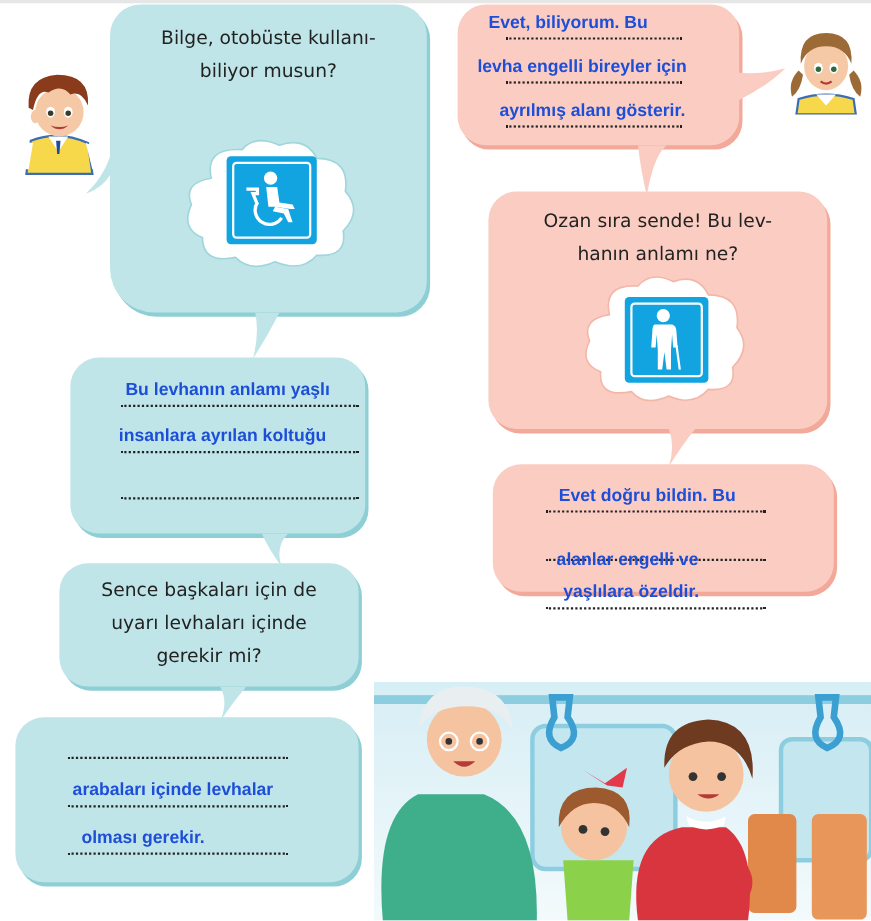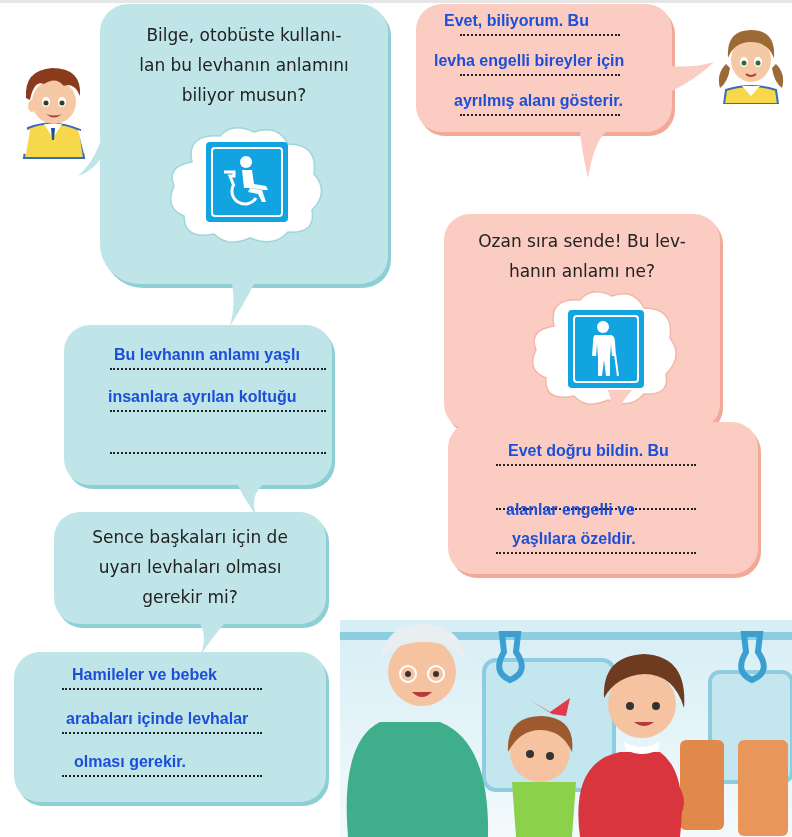--- a/index.html
+++ b/index.html
@@ -94,21 +94,20 @@
   <ellipse cx="32" cy="50" rx="4" ry="5" fill="#fff"></ellipse>
     <circle cx="32" cy="51" r="2.5" fill="#2d6a3d"></circle>
   <ellipse cx="46" cy="50" rx="4" ry="5" fill="#fff"></ellipse>
     <circle cx="46" cy="51" r="2.5" fill="#2d6a3d"></circle>
   <path d="M34 62 Q39 66 44 62" fill="none" stroke="#b53a3a" stroke-width="2"></path>
 </svg>
 
 <div class="bubble blue" style="left:100px;top:4px;width:288px;height:280px;border-radius:28px 28px 28px 40px;">
   <div class="q-text" style="top:16px;">
     <div>Bilge, otobüste kullanı-</div>
-    <div>lan bu levhanın anlamını</div>
     <div>biliyor musun?</div>
   </div>
 
   <svg class="cloud" style="left:62px;top:118px;" width="168" height="126" viewBox="0 0 168 126">
     <path d="M30 40 Q24 12 58 14 Q70 0 92 10 Q116 2 126 22 Q156 22 152 52 Q168 70 150 88 Q154 112 126 110 Q112 126 88 116 Q66 126 52 112 Q22 118 22 94 Q2 86 12 64 Q4 44 30 40 Z" fill="#ffffff" stroke="#9fd6db" stroke-width="1.5"></path>
   </svg>
   <div class="sign" style="left:106px;top:138px;width:82px;height:80px;">
     <div class="sign-inner"></div>
     <svg style="position:absolute;left:14px;top:12px;" width="54" height="56" viewBox="0 0 54 56">
       <circle cx="26" cy="8" r="6" fill="#fff"></circle>
@@ -134,31 +133,30 @@
   <div class="ans-text" style="left:44px;top:62px;text-align:right;">insanlara ayrılan koltuğu</div>
   <div class="ans-line" style="left:46px;top:107px;width:216px;"></div>
 </div>
 <svg class="tail" style="left:236px;top:485px;" width="30" height="30" viewBox="0 0 30 30">
   <path d="M2 0 L26 0 Q14 12 20 30 Q8 14 2 0 Z" fill="#bfe5e8"></path>
 </svg>
 
 <div class="bubble blue" style="left:54px;top:512px;width:272px;height:112px;">
   <div class="q-text" style="top:10px;">
     <div>Sence başkaları için de</div>
-    <div>uyarı levhaları olması</div>
+    <div>uyarı levhaları içinde</div>
     <div>gerekir mi?</div>
   </div>
 </div>
 <svg class="tail" style="left:196px;top:624px;" width="30" height="32" viewBox="0 0 30 32">
   <path d="M4 0 L28 0 Q16 14 4 32 Q12 14 4 0 Z" fill="#bfe5e8"></path>
 </svg>
 
 <div class="bubble blue" style="left:14px;top:652px;width:312px;height:150px;">
   <div class="ans-line" style="left:48px;top:16px;width:200px;"></div>
-  <div class="ans-text" style="left:58px;top:13px;">Hamileler ve bebek</div>
   <div class="ans-line" style="left:48px;top:60px;width:200px;"></div>
   <div class="ans-text" style="left:52px;top:57px;">arabaları içinde levhalar</div>
   <div class="ans-line" style="left:48px;top:103px;width:200px;"></div>
   <div class="ans-text" style="left:60px;top:100px;">olması gerekir.</div>
 </div>
 
 <div class="bubble pink" style="left:416px;top:4px;width:256px;height:128px;">
   <div class="ans-line" style="left:44px;top:10px;width:160px;"></div>
   <div class="ans-text" style="left:28px;top:7px;">Evet, biliyorum. Bu</div>
   <div class="ans-line" style="left:44px;top:50px;width:160px;"></div>
@@ -166,42 +164,42 @@
   <div class="ans-line" style="left:44px;top:90px;width:160px;"></div>
   <div class="ans-text" style="left:38px;top:87px;">ayrılmış alanı gösterir.</div>
 </div>
 <svg class="tail" style="left:670px;top:60px;" width="44" height="34" viewBox="0 0 44 34">
   <path d="M0 6 Q24 8 44 2 Q28 18 0 32 Z" fill="#fbcdc2"></path>
 </svg>
 <svg class="tail" style="left:578px;top:132px;" width="30" height="46" viewBox="0 0 30 46">
   <path d="M2 0 L28 0 Q16 10 10 46 Q4 20 2 0 Z" fill="#fbcdc2"></path>
 </svg>
 
-<div class="bubble pink" style="left:444px;top:174px;width:276px;height:216px;margin-top:40px;">
+<div class="bubble pink" style="left:444px;top:174px;width:308px;height:216px;">
   <div class="q-text" style="top:12px;">
     <div>Ozan sıra sende!  Bu lev-</div>
     <div>hanın anlamı ne?</div>
   </div>
   <svg class="cloud" style="left:80px;top:72px;" width="160" height="124" viewBox="0 0 160 124">
     <path d="M30 40 Q24 12 56 14 Q68 0 88 10 Q110 2 120 22 Q150 22 146 52 Q160 70 142 88 Q146 110 120 108 Q106 124 84 114 Q62 124 50 110 Q20 116 22 92 Q2 84 12 64 Q4 44 30 40 Z" fill="#ffffff" stroke="#f3b7a8" stroke-width="1.5"></path>
   </svg>
   <div class="sign" style="left:124px;top:96px;width:76px;height:78px;">
     <div class="sign-inner"></div>
     <svg style="position:absolute;left:20px;top:10px;" width="36" height="60" viewBox="0 0 36 60">
       <circle cx="15" cy="7" r="6" fill="#fff"></circle>
       <path d="M7 15 L23 15 Q27 16 27 22 L28 36 L24 36 L23 24 L22 38 L22 56 L18 56 L16 40 L14 56 L10 56 L10 38 L9 24 L8 36 L4 36 L5 22 Q5 16 7 15 Z" fill="#fff"></path>
       <path d="M27 34 L30 56" stroke="#fff" stroke-width="2"></path>
     </svg>
   </div>
 </div>
 <svg class="tail" style="left:604px;top:390px;" width="30" height="34" viewBox="0 0 30 34">
   <path d="M4 0 L28 0 Q18 12 4 34 Q10 16 4 0 Z" fill="#fbcdc2"></path>
 </svg>
 
-<div class="bubble pink" style="left:448px;top:422px;width:310px;height:152px;">
+<div class="bubble pink" style="left:448px;top:422px;width:310px;height:116px;">
   <div class="ans-line" style="left:48px;top:22px;width:200px;"></div>
   <div class="ans-text" style="left:60px;top:19px;">Evet doğru bildin. Bu</div>
   <div class="ans-line" style="left:48px;top:66px;width:200px;"></div>
   <div class="ans-text" style="left:58px;top:78px;">alanlar engelli ve</div>
   <div class="ans-line" style="left:48px;top:110px;width:200px;"></div>
   <div class="ans-text" style="left:64px;top:107px;">yaşlılara özeldir.</div>
 </div>
 
 <div class="scene">
   <svg width="452" height="225" viewBox="0 0 452 225">

